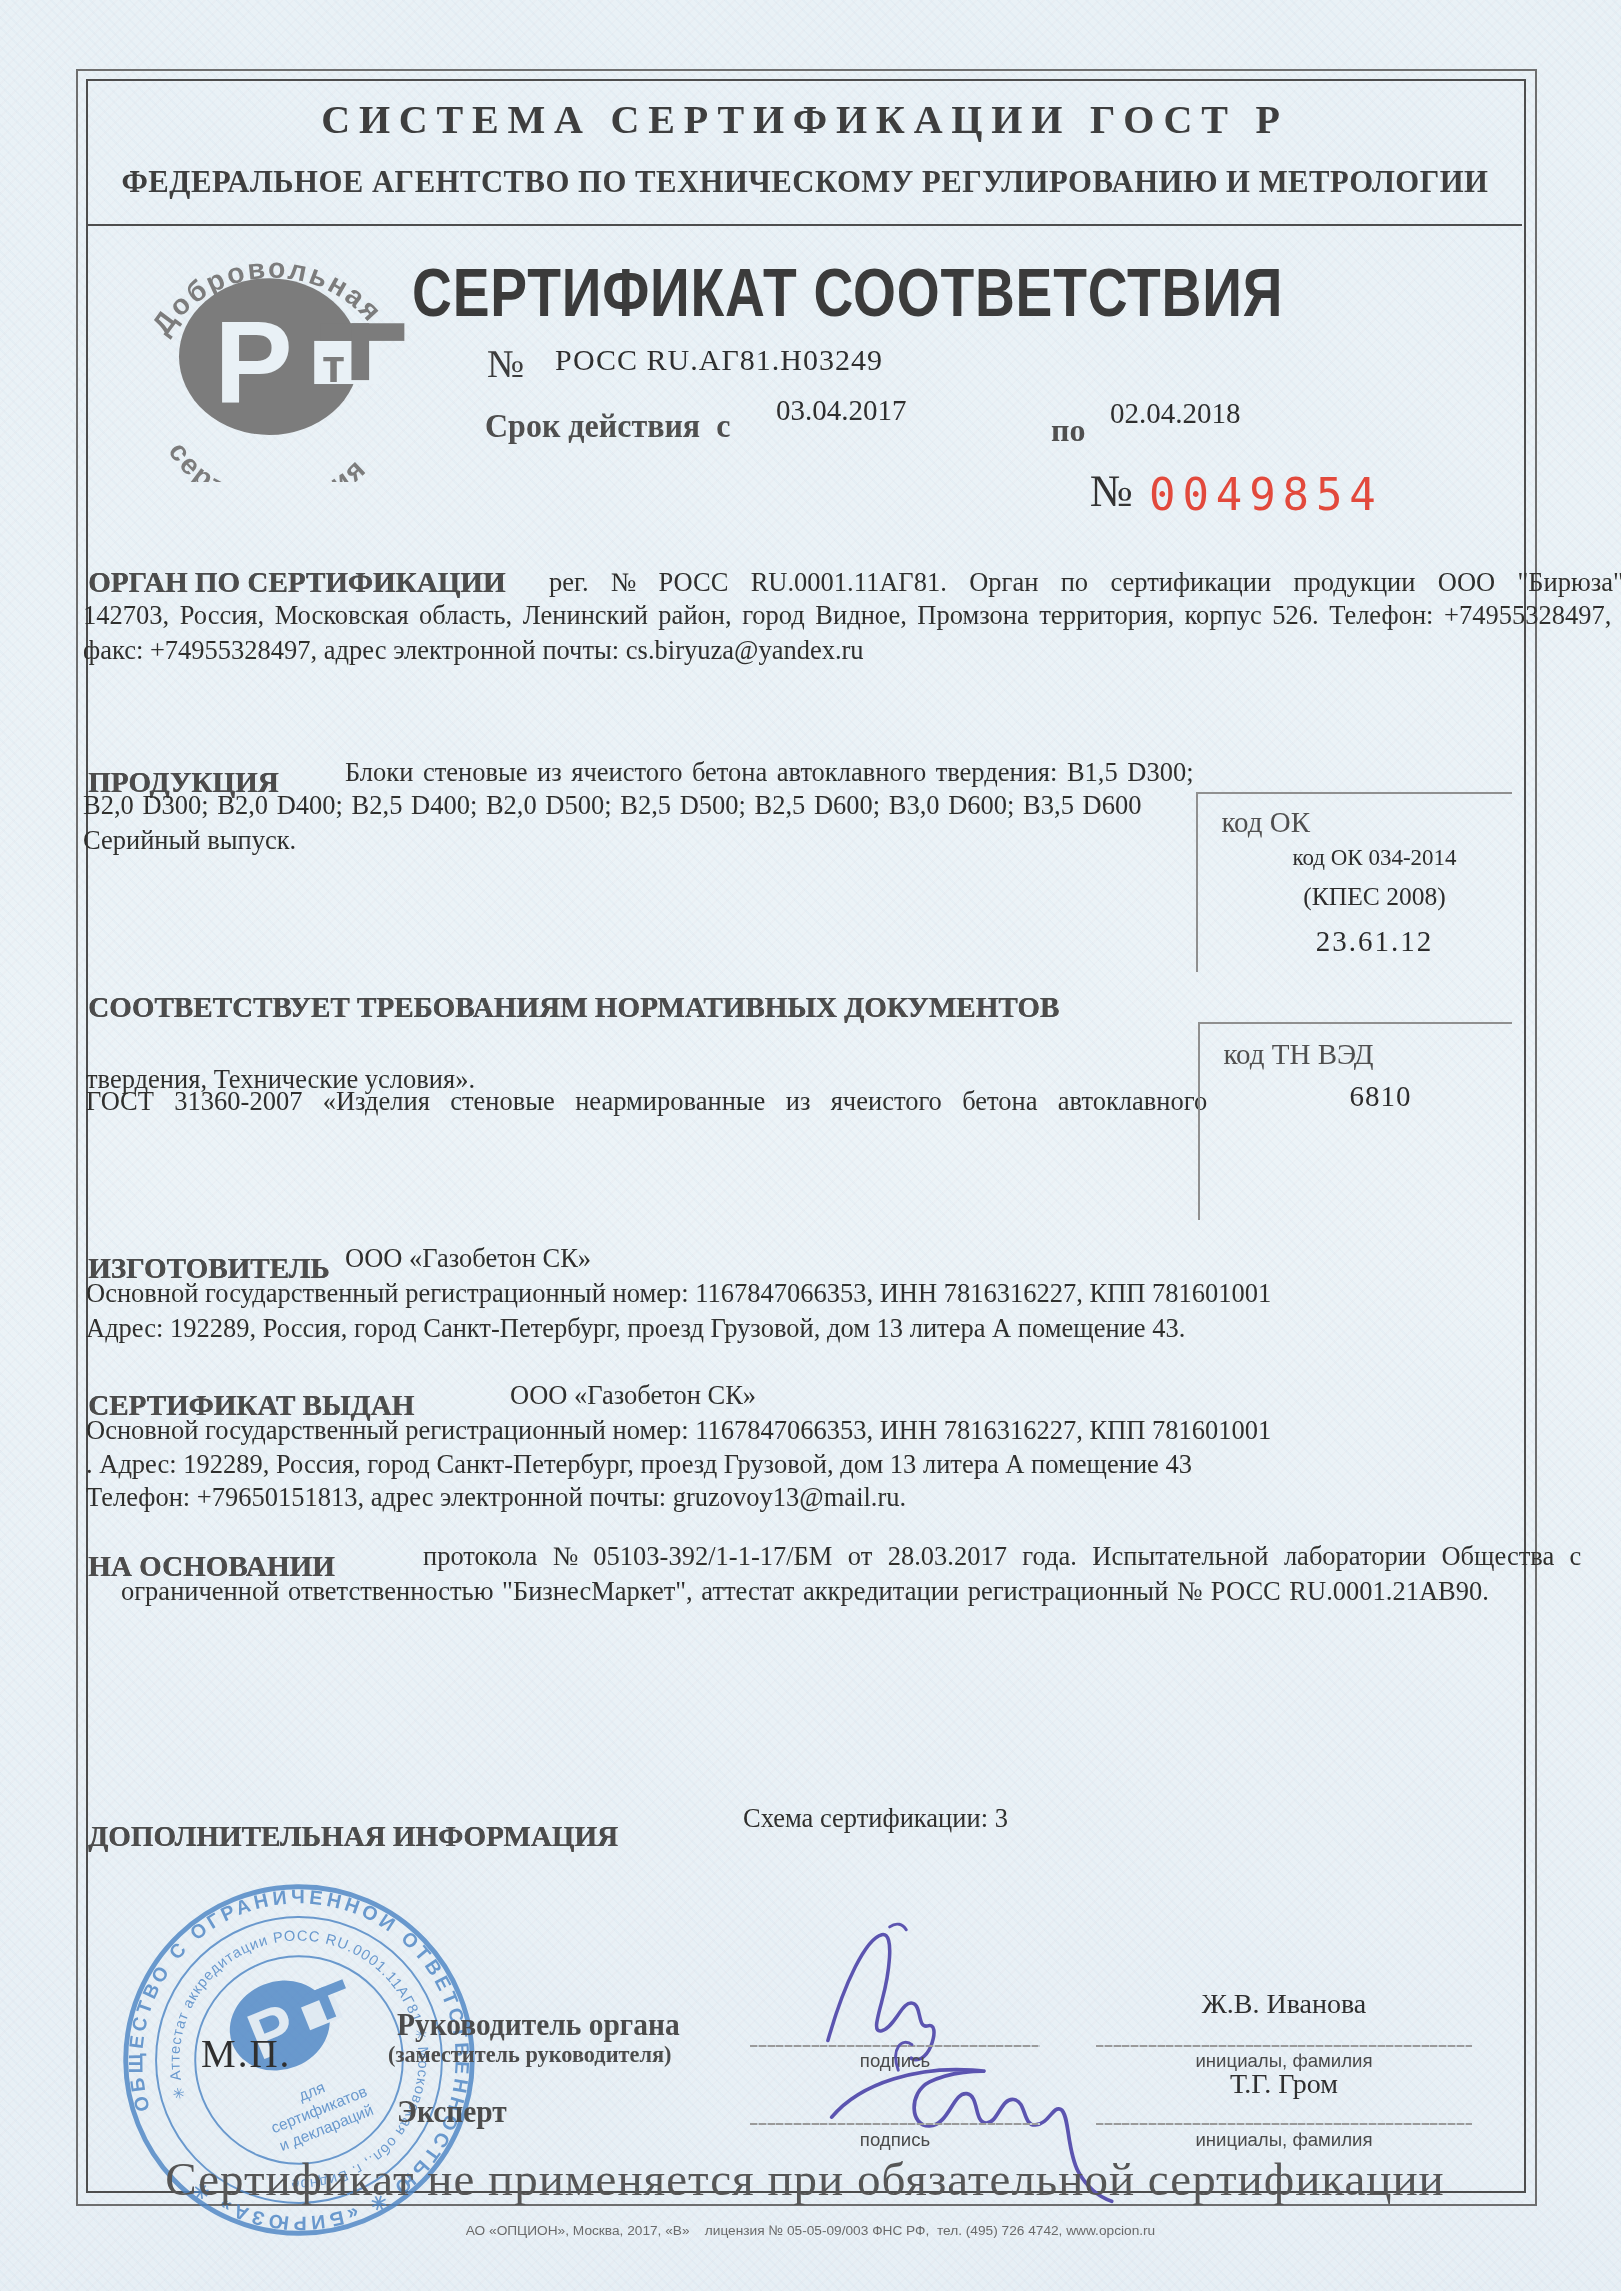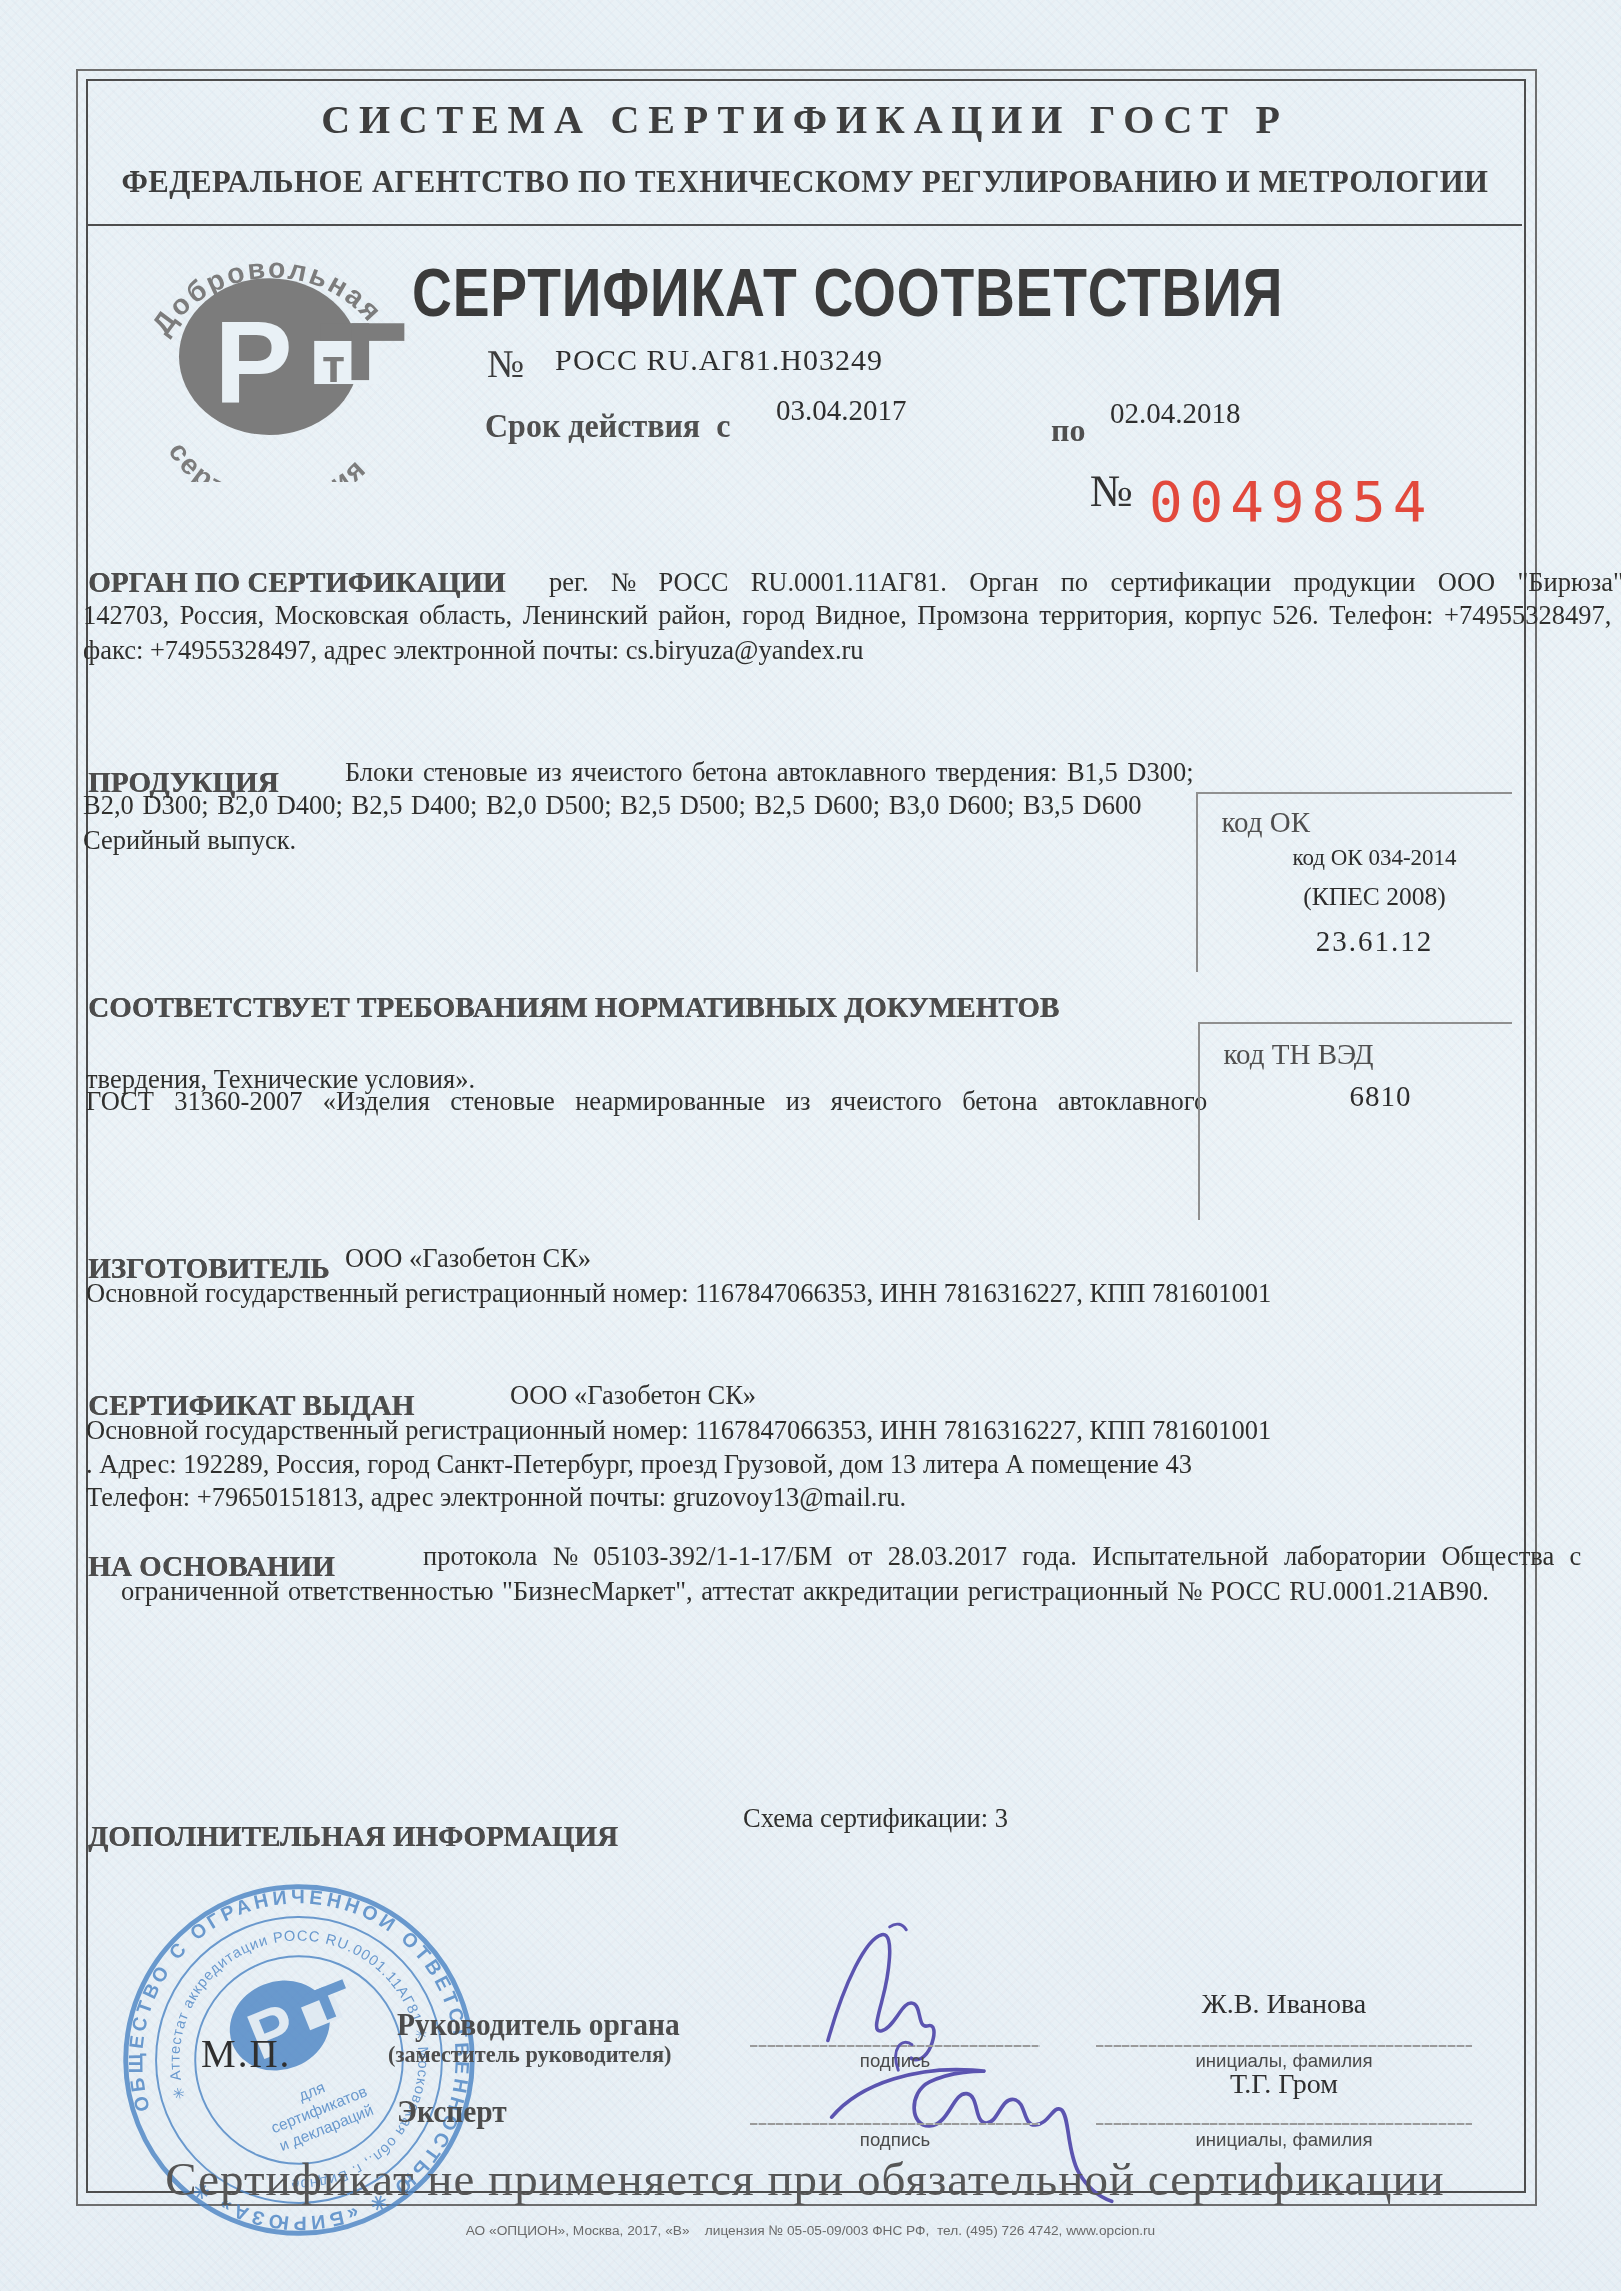--- a/index.html
+++ b/index.html
@@ -20,21 +20,21 @@
   .h-sys{left:86px;top:96px;width:1438px;text-align:center;font-size:40px;font-weight:bold;color:#3e3e3e;letter-spacing:8.8px;}
   .h-agency{left:86px;top:163px;width:1438px;text-align:center;font-size:32px;font-weight:bold;color:#3e3e3e;letter-spacing:0.5px;transform:scaleX(0.96);transform-origin:center top;}
   .big-title{left:412px;top:253px;font-size:69px;font-weight:700;font-family:"Liberation Sans",sans-serif;color:#3b3b3b;transform:scaleX(0.80);transform-origin:left top;letter-spacing:1px;}
   .num-label{left:487px;top:341px;font-size:39px;color:#3c3c3c;}
   .num-value{left:555px;top:343px;font-size:30px;letter-spacing:1px;color:#2e2e2e;}
   .validity{left:485px;top:408px;font-size:33px;font-weight:bold;color:#4f4f4f;transform:scaleX(0.97);transform-origin:left top;}
   .date-from{left:776px;top:394px;font-size:29px;color:#2e2e2e;}
   .po{left:1051px;top:412px;font-size:32px;font-weight:bold;color:#4f4f4f;}
   .date-to{left:1110px;top:397px;font-size:29px;color:#2e2e2e;}
   .blank-no{left:1090px;top:465px;font-size:45px;color:#333;}
-  .blank-digits{left:1149px;top:469px;font-size:56px;font-family:"DejaVu Sans Mono",monospace;letter-spacing:6.9px;color:#e2493c;}
+  .blank-digits{left:1149px;top:469px;font-size:44px;font-family:"DejaVu Sans Mono",monospace;letter-spacing:6.9px;color:#e2493c;}
   .heading{font-size:30px;font-weight:bold;color:#4c4c4c;transform:scaleX(0.97);transform-origin:left top;text-shadow:0.4px 0 0 #4c4c4c;}
   .b27{font-size:26.5px;color:#2f2f2d;}
   .box{border-top:2px solid #8f8f8f;border-left:2px solid #8f8f8f;}
   .box-label{font-size:29px;color:#4f4f4f;}
   .sig-line{height:2px;background:repeating-linear-gradient(90deg,#9a9a9a 0 6.9px,#c4cdd4 6.9px 8.8px);}
   .cap{font-family:"Liberation Sans",sans-serif;font-size:18.6px;color:#4a4a4a;}
   .role{font-size:31px;font-weight:bold;color:#4c4c4c;transform:scaleX(0.95);transform-origin:left top;}
   .role2{font-size:23.5px;font-weight:bold;color:#4c4c4c;transform:scaleX(0.95);transform-origin:left top;}
   .name{font-size:28px;color:#2e2e2e;}
   .mp{font-size:39px;color:#2f2f2f;letter-spacing:2px;z-index:5;}
@@ -108,20 +108,21 @@
   <div class="abs b27 nw" style="left:86px;top:1064px;">твердения, Технические условия».</div>
 
   <div class="abs box" style="left:1198px;top:1022px;width:312px;height:196px;">
     <div class="box-label nw" style="margin:13.7px 0 0 23.5px;">код ТН ВЭД</div>
     <div class="nw" style="font-size:29px;text-align:center;margin-top:9.8px;padding-left:49px;letter-spacing:1px;">6810</div>
   </div>
 
   <div class="abs heading nw" style="left:88px;top:1251px;">ИЗГОТОВИТЕЛЬ</div>
   <div class="abs b27 nw" style="left:345px;top:1243px;">ООО «Газобетон СК»</div>
   <div class="abs b27 nw" style="left:86px;top:1278px;">Основной государственный регистрационный номер: 1167847066353, ИНН 7816316227, КПП 781601001</div>
+  <div class="abs b27 nw" style="left:86px;top:1313px;">Адрес: 192289, Россия, город Санкт-Петербург, проезд Грузовой, дом 13 литера А помещение 43.</div>
 
   <div class="abs heading nw" style="left:88px;top:1388px;">СЕРТИФИКАТ ВЫДАН</div>
   <div class="abs b27 nw" style="left:510px;top:1380px;">ООО «Газобетон СК»</div>
   <div class="abs b27 nw" style="left:86px;top:1415px;">Основной государственный регистрационный номер: 1167847066353, ИНН 7816316227, КПП 781601001</div>
   <div class="abs b27 nw" style="left:86px;top:1449px;">. Адрес: 192289, Россия, город Санкт-Петербург, проезд Грузовой, дом 13 литера А помещение 43</div>
   <div class="abs b27 nw" style="left:86px;top:1482px;">Телефон: +79650151813, адрес электронной почты: gruzovoy13@mail.ru.</div>
 
   <div class="abs heading nw" style="left:88px;top:1549px;">НА ОСНОВАНИИ</div>
   <div class="abs b27 nw" style="left:423px;top:1541px;word-spacing:8.8px;">протокола № 05103-392/1-1-17/БМ от 28.03.2017 года. Испытательной лаборатории Общества с</div>
   <div class="abs b27 nw" style="left:86px;top:1576px;word-spacing:2px;padding-left:35px;">ограниченной ответственностью "БизнесМаркет", аттестат аккредитации регистрационный № РОСС RU.0001.21АВ90.</div>

